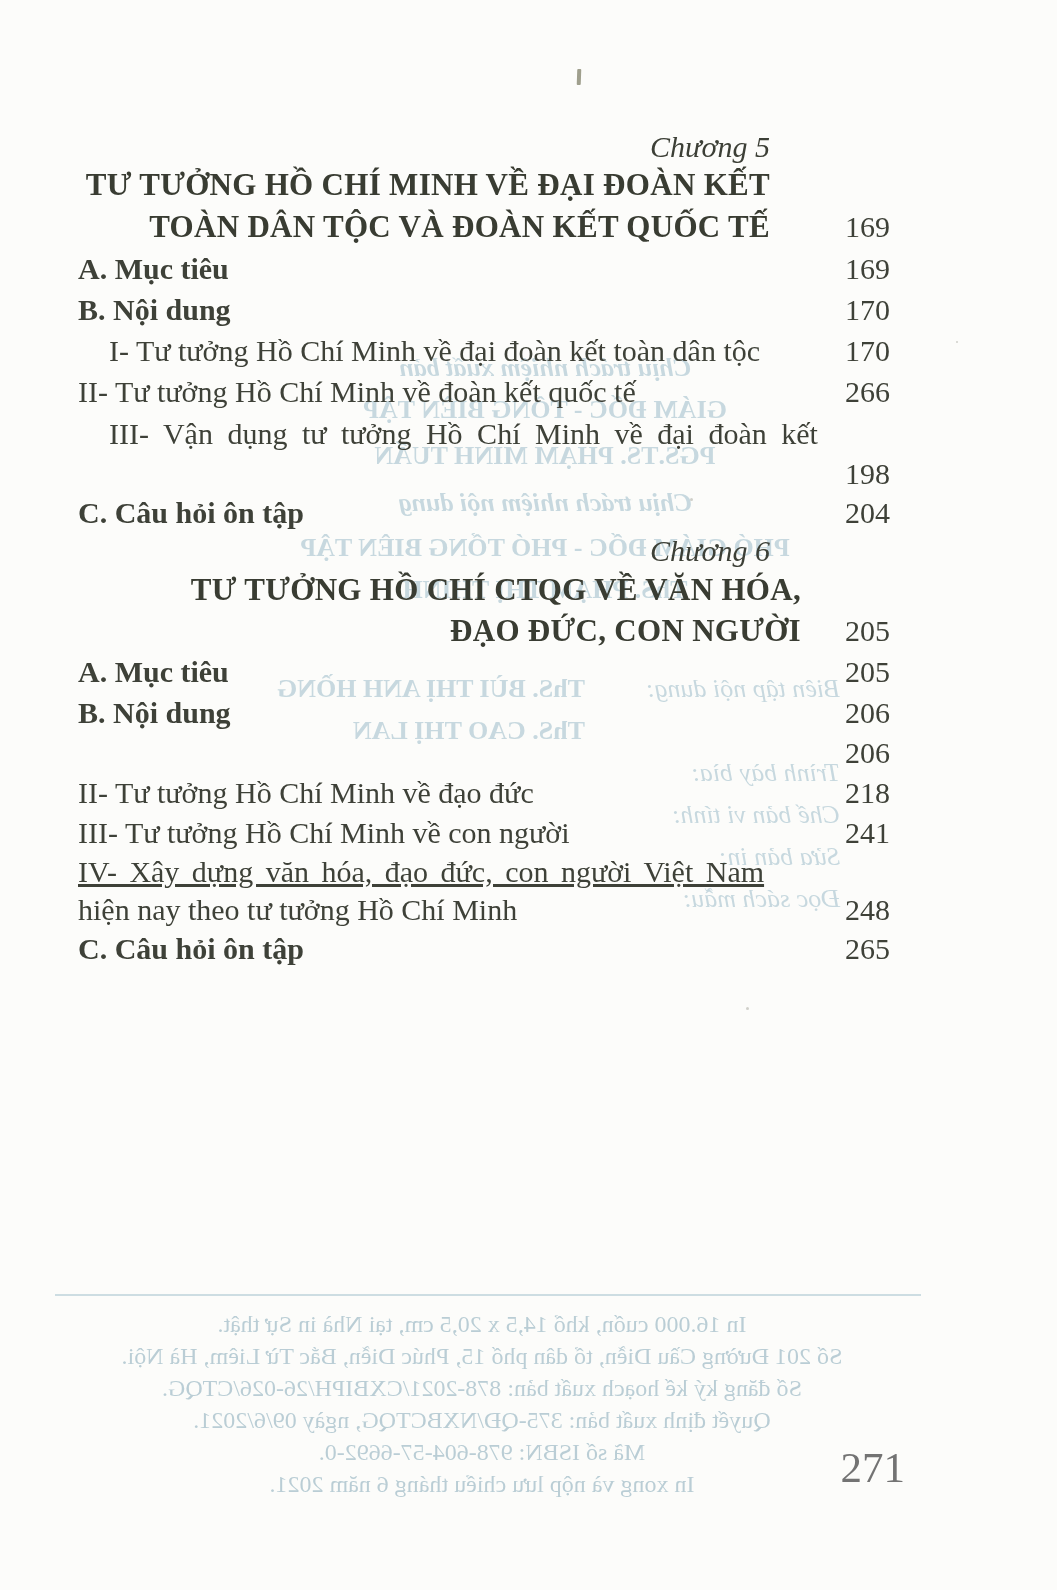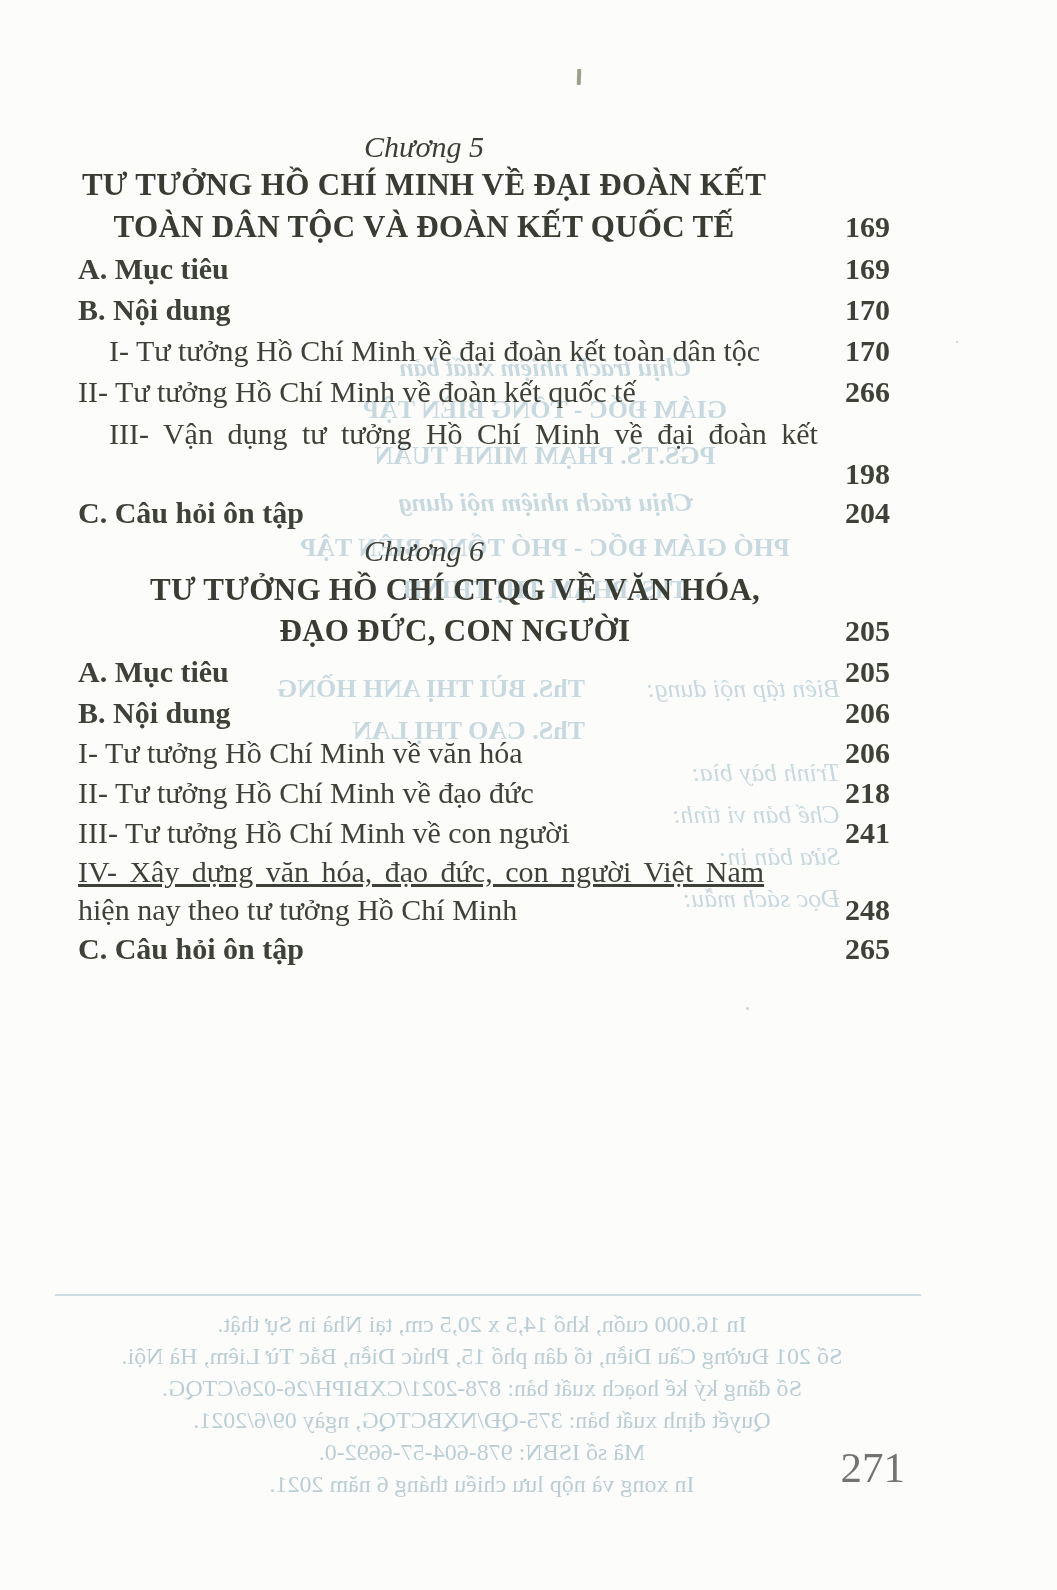--- a/index.html
+++ b/index.html
@@ -17,26 +17,26 @@
     color:#3e4138;font-size:30px;
   }
   .row{position:relative;height:40px;line-height:40px;white-space:nowrap;}
   .h34{height:34px;line-height:34px;}
   .h36{height:36px;line-height:36px;}
   .h37{height:37px;line-height:37px;}
   .h39{height:39px;line-height:39px;}
   .h41{height:41px;line-height:41px;margin-left:31px;}
   .h42{height:42px;line-height:42px;}
   .gap19{}
-  .center{width:692px;text-align:center;}
+  .center{width:692px;text-align:right;}
   .ital{font-style:italic;}
   .bold{font-weight:bold;}
   .ttl{font-weight:bold;font-size:31px;color:#393c32;letter-spacing:.3px;}
   .chlabel{font-style:italic;font-size:30px;color:#3c3f36;}
-  .pg{position:absolute;right:0;top:0;font-weight:bold;font-style:normal;font-size:30px;color:#3e4138;}
+  .pg{position:absolute;right:0;top:0;font-weight:normal;font-style:normal;font-size:30px;color:#3e4138;}
   .ws7{word-spacing:7px;text-align:right;}
   .ws5{word-spacing:5px;text-decoration:underline;}
   .ws2{word-spacing:2px;}
 
   
   .st-ed{
     position:absolute;left:195px;top:348px;width:700px;
     transform:scaleX(-1);
     color:#8fb3c2;opacity:.48;
     font-size:26px;white-space:nowrap;
@@ -170,21 +170,20 @@
     </div>
     <div class="row h42">
       <span class="bold">A. Mục tiêu</span>
       <span class="pg">205</span>
     </div>
     <div class="row">
       <span class="bold">B. Nội dung</span>
       <span class="pg">206</span>
     </div>
     <div class="row">
-      <span>I- Tư tưởng Hồ Chí Minh về văn hóa</span>
       <span class="pg">206</span>
     </div>
     <div class="row">
       <span>II- Tư tưởng Hồ Chí Minh về đạo đức</span>
       <span class="pg">218</span>
     </div>
     <div class="row">
       <span>III- Tư tưởng Hồ Chí Minh về con người</span>
       <span class="pg">241</span>
     </div>

